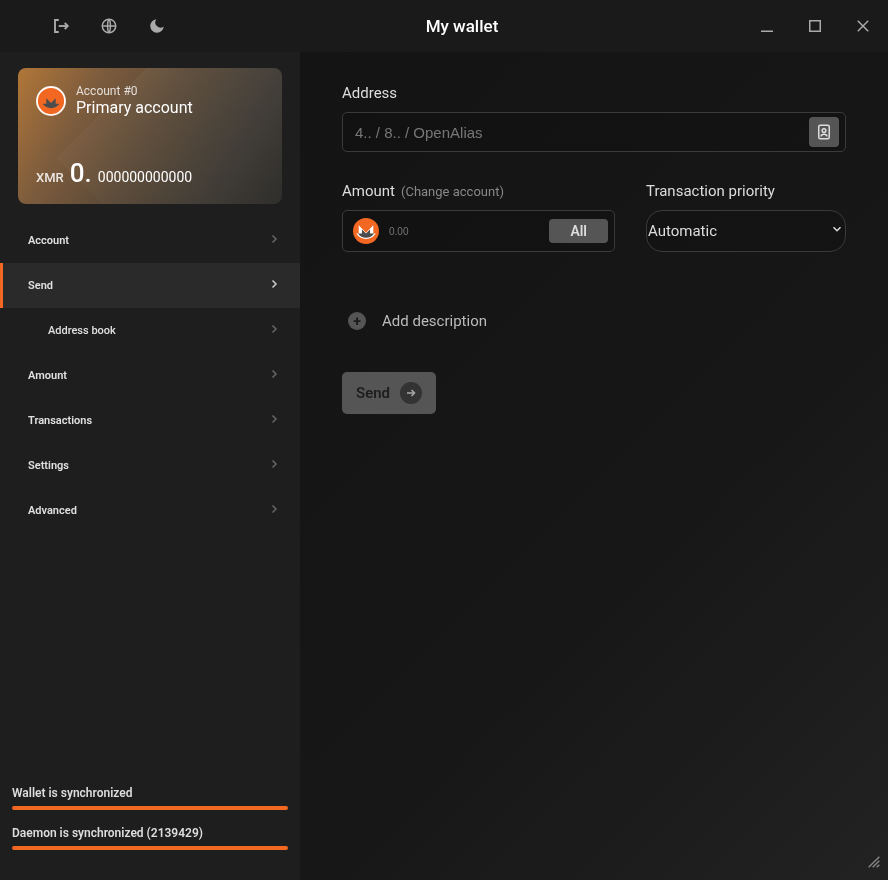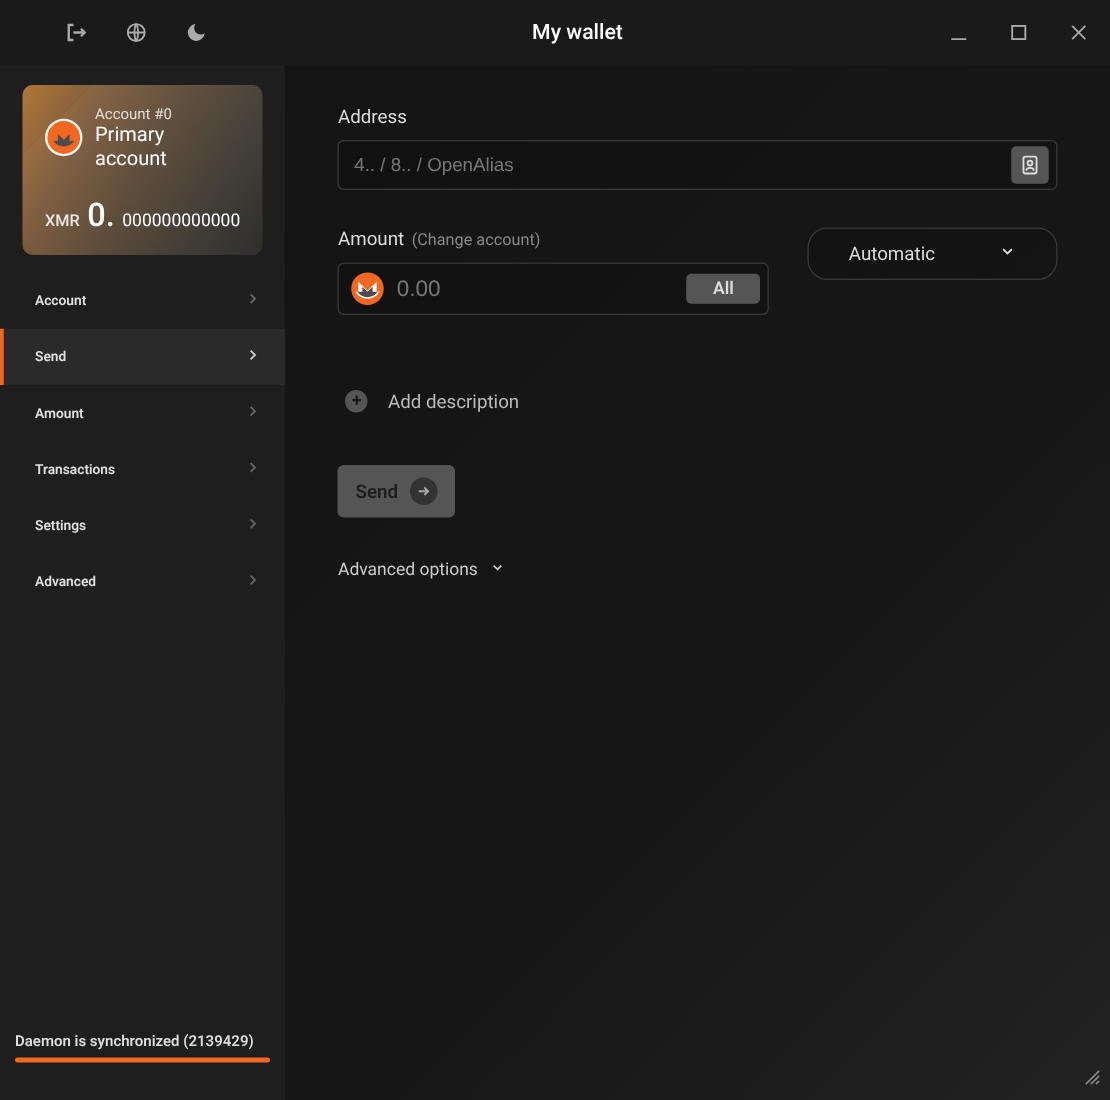--- a/index.html
+++ b/index.html
@@ -173,41 +173,41 @@
   display: flex; align-items: center; justify-content: center;
   margin-right: 10px;
 }
 .amount-icon svg { width: 26px; height: 26px; }
 .amount-input {
   flex: 1;
   background: transparent;
   border: none;
   outline: none;
   color: #ddd;
-  font-size: 18px;
+  font-size: 10px;
 }
 .amount-input::placeholder { color: #777; }
 .all-btn {
   background: #555;
   border-radius: 4px;
   padding: 4px 21px;
   font-size: 14px;
   font-weight: 600;
   color: #ddd;
   cursor: pointer;
 }
 
 .priority-select {
   display: flex;
   align-items: center;
   justify-content: space-between;
   border: 1px solid #3a3a3a;
   border-radius: 16px;
   height: 42px;
-  padding: 0 32px;
+  padding: 0 1px;
   background: rgba(0,0,0,0.1);
   cursor: pointer;
   font-size: 15px;
   color: #ddd;
 }
 .priority-select .chevdown svg { width: 14px; height: 14px; }
 
 .add-desc {
   margin-top: 60px;
   display: flex;
@@ -342,20 +342,26 @@
         <span class="chevron"><svg viewBox="0 0 24 24" fill="none" stroke="currentColor" stroke-width="3">
               <polyline points="9 5 16 12 9 19"></polyline>
             </svg></span>
       </li>
       <li class="nav-item active">
         <span>Send</span>
         <span class="chevron" style="color:#ccc"><svg viewBox="0 0 24 24" fill="none" stroke="currentColor" stroke-width="3">
               <polyline points="9 5 16 12 9 19"></polyline>
             </svg></span>
       </li>
+      <li class="nav-item sub">
+        <span>Address book</span>
+        <span class="chevron"><svg viewBox="0 0 24 24" fill="none" stroke="currentColor" stroke-width="3">
+              <polyline points="9 5 16 12 9 19"></polyline>
+            </svg></span>
+      </li>
       <li class="nav-item">
         <span>Amount</span>
         <span class="chevron"><svg viewBox="0 0 24 24" fill="none" stroke="currentColor" stroke-width="3">
               <polyline points="9 5 16 12 9 19"></polyline>
             </svg></span>
       </li>
       <li class="nav-item">
         <span>Transactions</span>
         <span class="chevron"><svg viewBox="0 0 24 24" fill="none" stroke="currentColor" stroke-width="3">
               <polyline points="9 5 16 12 9 19"></polyline>
@@ -369,20 +375,24 @@
       </li>
       <li class="nav-item">
         <span>Advanced</span>
         <span class="chevron"><svg viewBox="0 0 24 24" fill="none" stroke="currentColor" stroke-width="3">
               <polyline points="9 5 16 12 9 19"></polyline>
             </svg></span>
       </li>
     </ul>
 
     <div class="status-block">
+      <div class="sync-row">
+        <div class="sync-label">Wallet is synchronized</div>
+        <div class="sync-bar"></div>
+      </div>
       <div class="sync-row">
         <div class="sync-label">Daemon is synchronized (2139429)</div>
         <div class="sync-bar"></div>
       </div>
     </div>
   </div>
 
   <div class="main">
     <div class="field-label">Address</div>
     <div class="address-input-wrap">
@@ -408,20 +418,21 @@
                 <circle cx="16" cy="16" r="15" fill="#f26822"></circle>
                 <path d="M7 19V9l9 9 9-9v10h3a14 14 0 01-24 0h3z" fill="#fff"></path>
                 <path d="M11 19v-5l5 5 5-5v5h5a12 12 0 01-20 0h5z" fill="#4c4c4c"></path>
               </svg>
           </div>
           <input class="amount-input" placeholder="0.00" style="">
           <div class="all-btn">All</div>
         </div>
       </div>
       <div class="priority-col">
+        <div class="field-label">Transaction priority</div>
         <div class="priority-select">
           <span>Automatic</span>
           <span class="chevdown"><svg viewBox="0 0 24 24" fill="none" stroke="currentColor" stroke-width="2.5">
                 <polyline points="6 9 12 15 18 9"></polyline>
               </svg></span>
         </div>
       </div>
     </div>
 
     <div class="add-desc">
@@ -432,26 +443,20 @@
     <div class="send-btn">
       <span>Send</span>
       <div class="send-arrow">
         <svg viewBox="0 0 24 24" fill="none" stroke="currentColor" stroke-width="3">
             <line x1="4" y1="12" x2="18" y2="12"></line>
             <polyline points="13 6 19 12 13 18"></polyline>
           </svg>
       </div>
     </div>
 
-    <div class="adv-opts">
-      <span>Advanced options</span>
-      <span><svg viewBox="0 0 24 24" fill="none" stroke="currentColor" stroke-width="2.5">
-            <polyline points="6 9 12 15 18 9"></polyline>
-          </svg></span>
-    </div>
 
     <div class="resize-handle">
       <svg viewBox="0 0 24 24" fill="none" stroke="currentColor" stroke-width="2">
           <path d="M20 10l-10 10M20 16l-4 4M20 4L4 20"></path>
         </svg>
     </div>
   </div>
 </div>
 
 </body></html>

